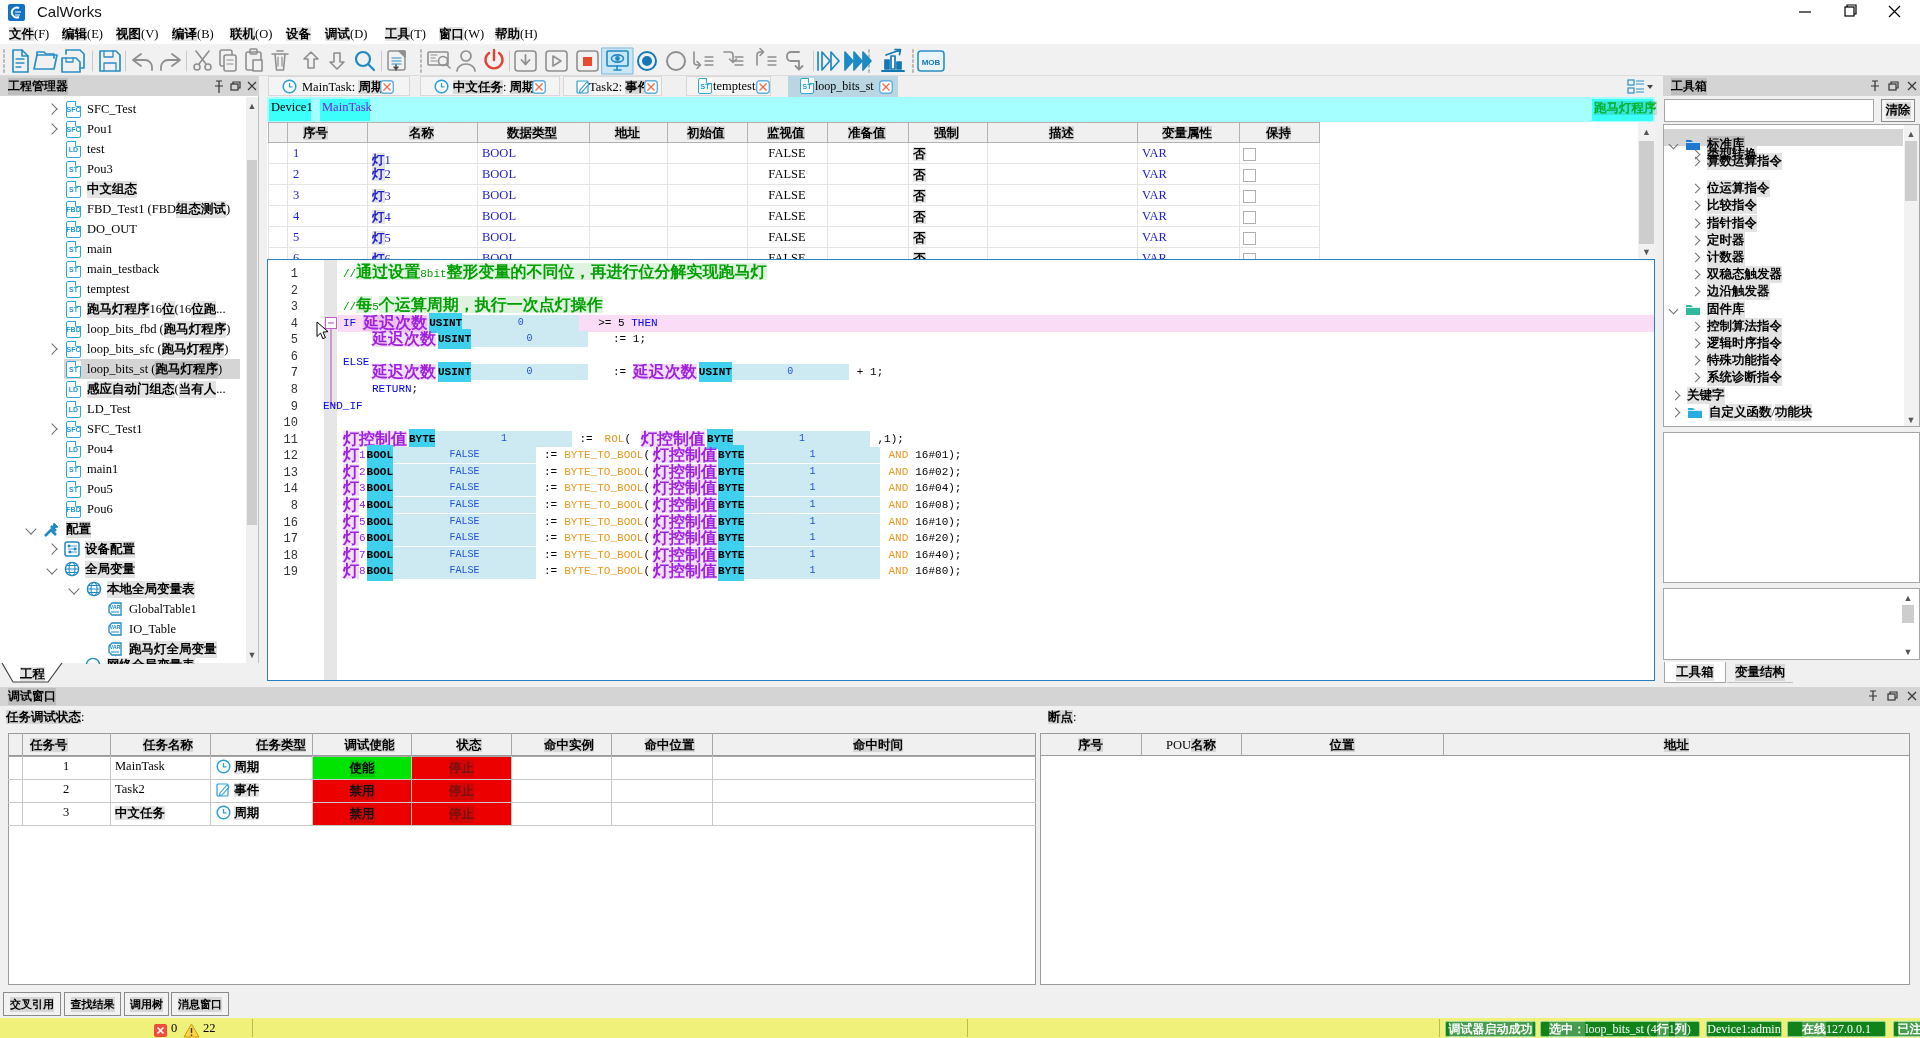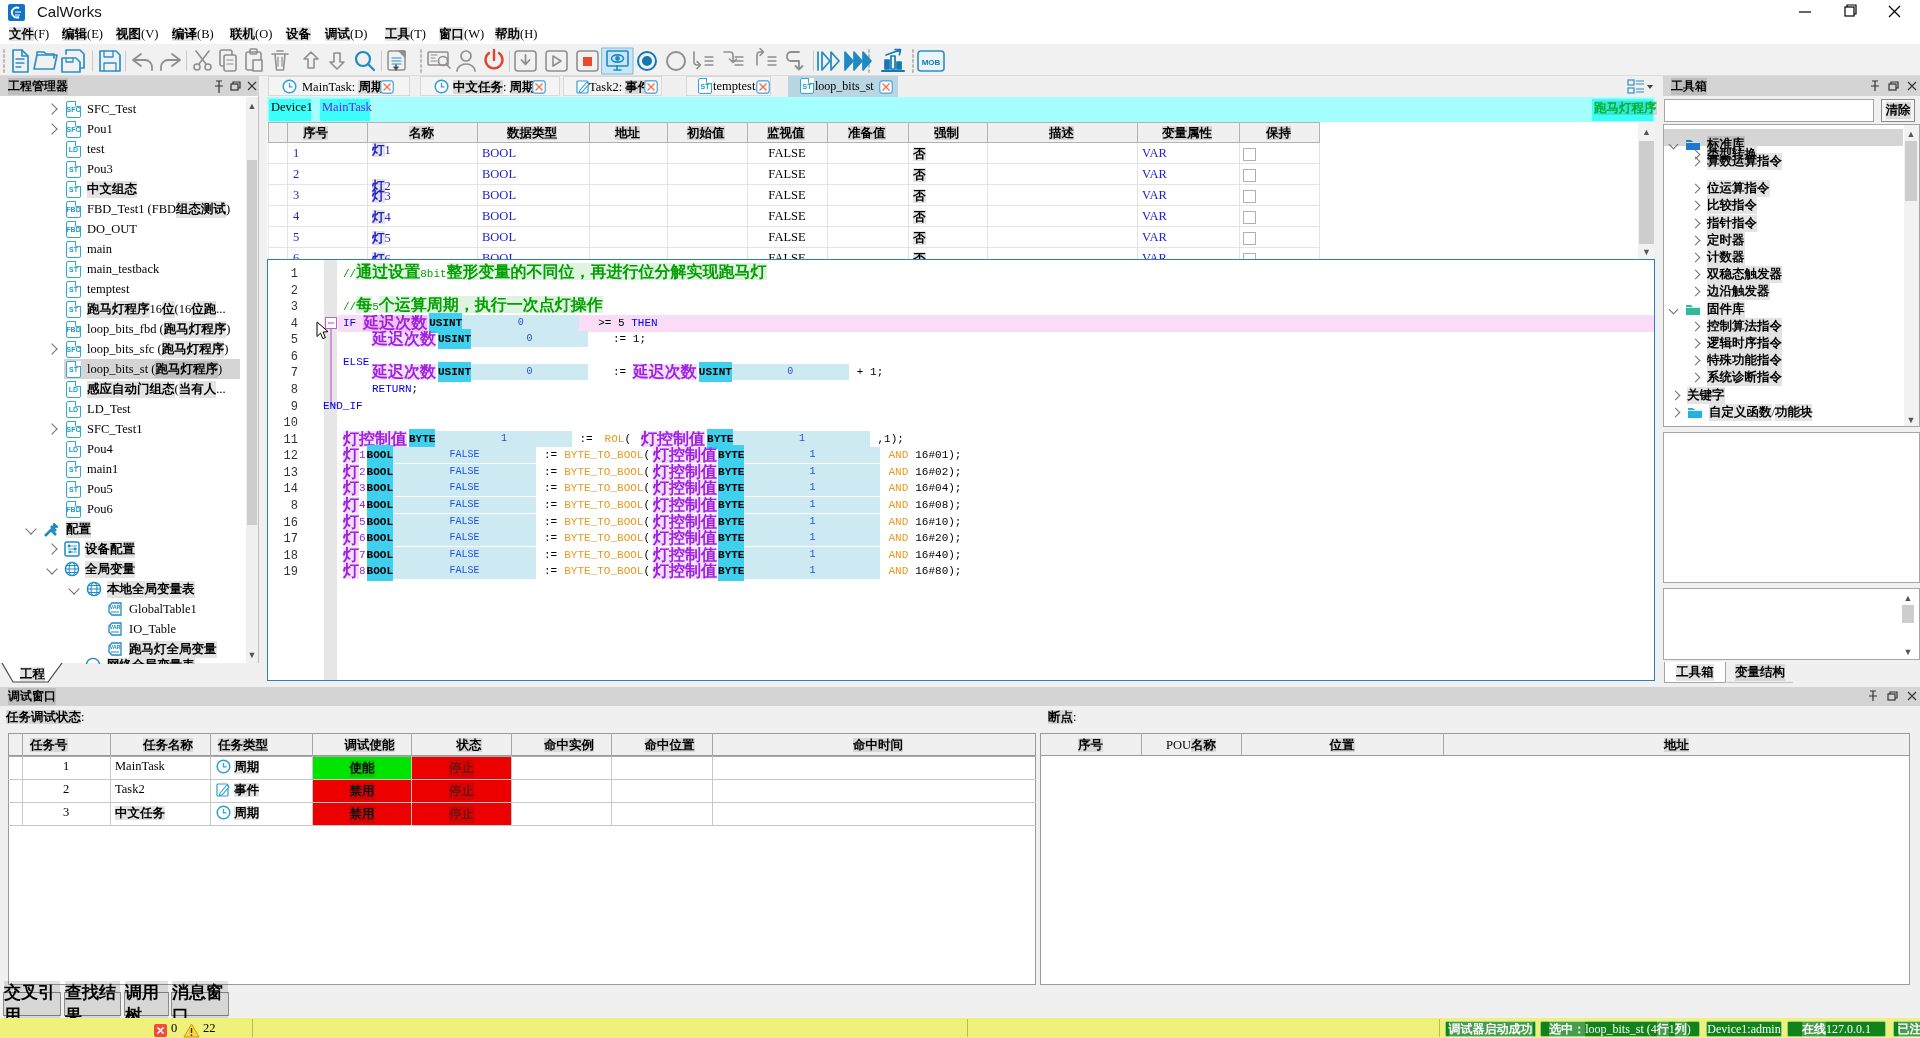--- a/index.html
+++ b/index.html
@@ -35,21 +35,21 @@
 .cjk.cm{background:rgba(0,160,0,0.12)}
 .cjk .u,.ty .u,.vb .u{background:none}
 .sp{display:inline-block;height:1px}
 i.sp{font-style:normal}
 
 .sbtrack{position:absolute;background:#f0f0f0}
 .sbthumb{position:absolute;background:#cdcdcd}
 .sbarrow{position:absolute;display:flex;align-items:center;justify-content:center;color:#555;font-size:9px;font-family:"Liberation Sans",sans-serif}
 
 .badge{position:absolute;top:1021px;height:16px;background:#12821b;border:1px solid #8fd08f;border-radius:2px;color:#fff;font-size:12px;display:flex;align-items:center;justify-content:center;white-space:nowrap}
-.btn-tab{position:absolute;top:992px;height:24px;border:1px solid #8a8a8a;background:#f2f2f2;display:flex;align-items:center;font-size:17px}
+.btn-tab{position:absolute;top:992px;height:24px;border:1px solid #8a8a8a;background:#f2f2f2;display:flex;align-items:center;justify-content:center;font-size:11px}
 </style></head>
 <body>
 
 <div class="abs" style="left:0;top:0;width:1920px;height:24px;background:#fff"></div>
 <div class="abs" style="left:8px;top:4px;width:17px;height:17px;background:#1273c4;border-radius:2px"></div>
 <svg class="abs" style="left:10px;top:6px" width="13" height="13" viewBox="0 0 13 13">
     <path d="M9 2 A5 5 0 1 0 9 11" fill="none" stroke="#fff" stroke-width="2"></path>
     <path d="M5 6 h6 M5 9 h5" stroke="#fff" stroke-width="1.2"></path>
   </svg>
 <div class="abs sans" style="left:37px;top:3px;font-size:15px;color:#111">CalWorks</div>
@@ -464,28 +464,28 @@
 <div class="abs" style="left:615px;top:125px"><span class="u">地址</span></div>
 <div class="abs" style="left:687px;top:125px"><span class="u">初始值</span></div>
 <div class="abs" style="left:767px;top:125px"><span class="u">监视值</span></div>
 <div class="abs" style="left:848px;top:125px"><span class="u">准备值</span></div>
 <div class="abs" style="left:934px;top:125px"><span class="u">强制</span></div>
 <div class="abs" style="left:1049px;top:125px"><span class="u">描述</span></div>
 <div class="abs" style="left:1162px;top:125px"><span class="u">变量属性</span></div>
 <div class="abs" style="left:1266px;top:125px"><span class="u">保持</span></div>
 <div id="varrows" style="color:#2020cc">
 <div class="abs" style="left:293px;top:146px">1</div>
-<div class="abs" style="left:372px;top:142px"><span class="u">灯</span>1</div>
+<div class="abs" style="left:372px;top:152px"><span class="u">灯</span>1</div>
 <div class="abs" style="left:482px;top:146px">BOOL</div>
 <div class="abs" style="left:747px;top:146px;width:80px;text-align:center;color:#000">FALSE</div>
 <div class="abs" style="left:913px;top:146px;color:#000"><span class="u">否</span></div>
 <div class="abs" style="left:1142px;top:146px">VAR</div>
 <div class="abs" style="left:1243px;top:148px;width:13px;height:13px;background:#fff;border:1px solid #b0b0b0"></div>
 <div class="abs" style="left:293px;top:167px">2</div>
-<div class="abs" style="left:372px;top:178px"><span class="u">灯</span>2</div>
+<div class="abs" style="left:372px;top:166px"><span class="u">灯</span>2</div>
 <div class="abs" style="left:482px;top:167px">BOOL</div>
 <div class="abs" style="left:747px;top:167px;width:80px;text-align:center;color:#000">FALSE</div>
 <div class="abs" style="left:913px;top:167px;color:#000"><span class="u">否</span></div>
 <div class="abs" style="left:1142px;top:167px">VAR</div>
 <div class="abs" style="left:1243px;top:169px;width:13px;height:13px;background:#fff;border:1px solid #b0b0b0"></div>
 <div class="abs" style="left:293px;top:188px">3</div>
 <div class="abs" style="left:372px;top:188px"><span class="u">灯</span>3</div>
 <div class="abs" style="left:482px;top:188px">BOOL</div>
 <div class="abs" style="left:747px;top:188px;width:80px;text-align:center;color:#000">FALSE</div>
 <div class="abs" style="left:913px;top:188px;color:#000"><span class="u">否</span></div>
@@ -723,21 +723,21 @@
 <g stroke="#a8a8a8" stroke-width="1">
         <path d="M14.5 0 v23 M102.5 0 v23 M202.5 0 v23 M304.5 0 v23 M403.5 0 v23 M503.5 0 v23 M603.5 0 v23 M704.5 0 v23 M0 23.5 h1028"></path>
       </g>
 <g stroke="#c8c8c8" stroke-width="1">
         <path d="M14.5 23 v70 M102.5 23 v70 M202.5 23 v70 M304.5 23 v70 M403.5 23 v70 M503.5 23 v70 M603.5 23 v70 M704.5 23 v70"></path>
         <path d="M0 46.5 h1028 M0 69.5 h1028 M0 92.5 h1028"></path>
       </g>
 </svg>
 <div class="abs" style="left:30px;top:737px;width:88px;"><span class="u">任务号</span></div>
 <div class="abs" style="left:118px;top:737px;width:100px;text-align:center"><span class="u">任务名称</span></div>
-<div class="abs" style="left:218px;top:737px;width:102px;text-align:left"><span class="u">任务类型</span></div>
+<div class="abs" style="left:204px;top:737px;width:102px;text-align:right"><span class="u">任务类型</span></div>
 <div class="abs" style="left:320px;top:737px;width:99px;text-align:center"><span class="u">调试使能</span></div>
 <div class="abs" style="left:419px;top:737px;width:100px;text-align:center"><span class="u">状态</span></div>
 <div class="abs" style="left:519px;top:737px;width:100px;text-align:center"><span class="u">命中实例</span></div>
 <div class="abs" style="left:619px;top:737px;width:101px;text-align:center"><span class="u">命中位置</span></div>
 <div class="abs" style="left:720px;top:737px;width:316px;text-align:center"><span class="u">命中时间</span></div>
 <div id="debugrows">
 <div class="abs" style="left:22px;top:759px;width:88px;text-align:center">1</div>
 <div class="abs" style="left:115px;top:759px">MainTask</div>
 <div class="abs" style="left:216px;top:759px"><svg width="15" height="15" viewBox="0 0 15 15" style="vertical-align:-3px">
           <circle cx="7.5" cy="7.5" r="6.3" fill="#fff" stroke="#2b9fd8" stroke-width="1.5"></circle>

